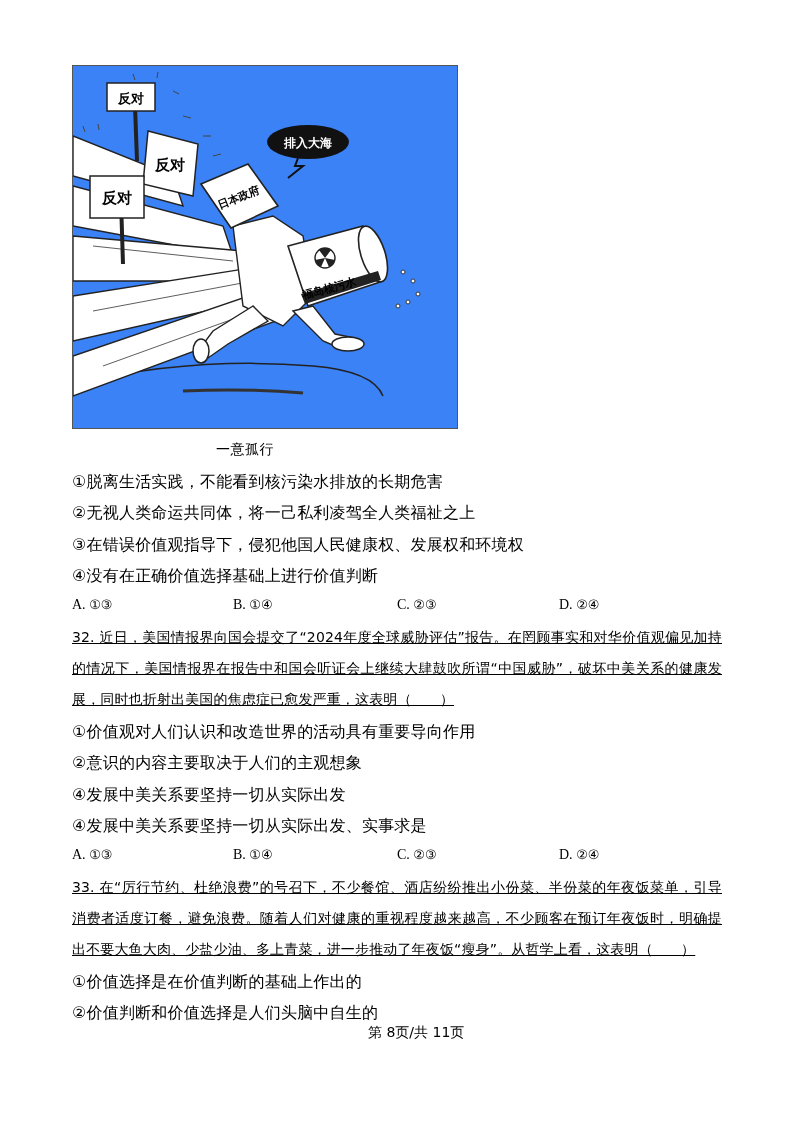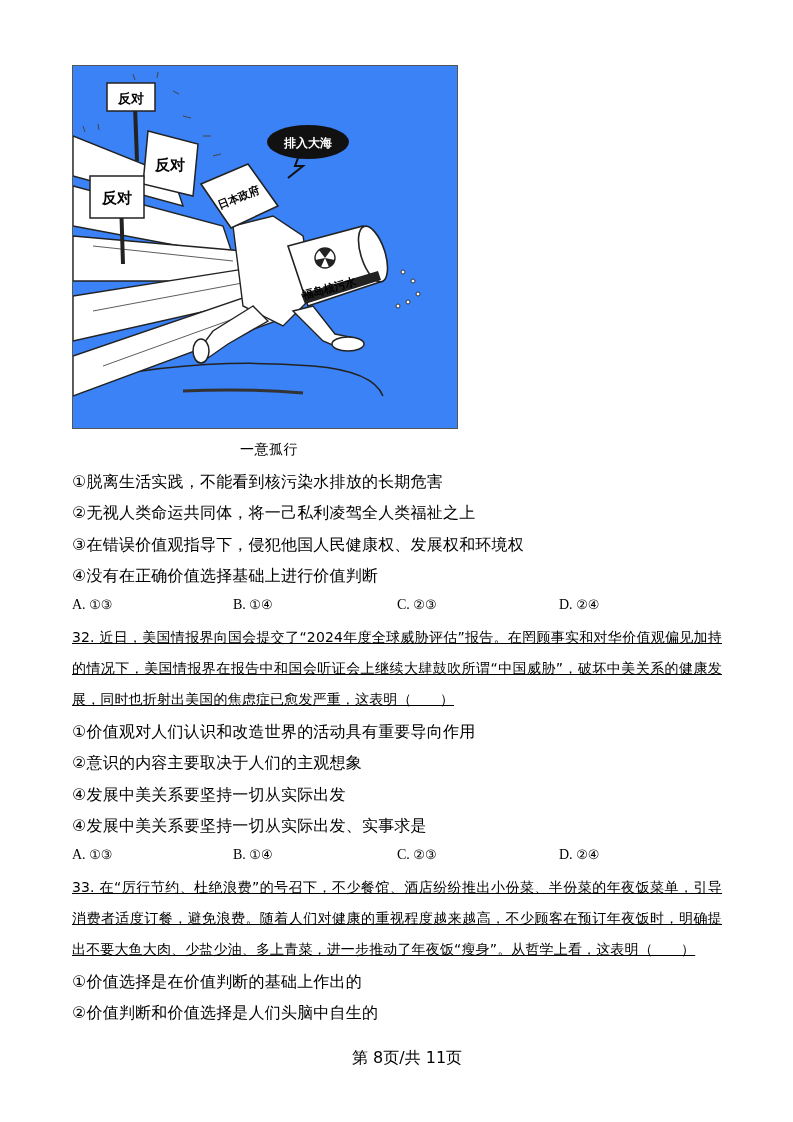--- a/index.html
+++ b/index.html
@@ -7,34 +7,34 @@
     width:793px; height:1122px; position:relative; overflow:hidden;
     font-family: "DejaVu Sans", "Liberation Sans", sans-serif;
     color:#000;
   }
   .figure {
     position:absolute; left:72px; top:65px; width:386px; height:364px;
     border:1px solid #555; box-sizing:border-box; background:#3b82f6; overflow:hidden;
   }
   .figure svg { display:block; }
   .caption {
-    position:absolute; left:216px; top:441px; font-size:14px; letter-spacing:0.5px;margin-left:24px;
+    position:absolute; left:216px; top:441px; font-size:14px; letter-spacing:0.5px;
   }
   .line {
     position:absolute; left:72px; font-size:16px; white-space:nowrap; letter-spacing:0.2px;
   }
   .para {
     position:absolute; left:72px; width:650px; font-size:14px; line-height:31px;
     text-align:justify; letter-spacing:0.15px;text-decoration:underline;
   }
   .opts { position:absolute; left:72px; width:660px; font-size:14px; height:20px; }
   .opt { position:absolute; top:0; white-space:nowrap; font-family:"Liberation Serif", "DejaVu Serif", serif; }
   .opt .circ { font-family:Liberation Mono, monospace; font-size:13px; }
   .footer {
-    position:absolute; left:352px; top:1024px; font-size:16px; white-space:nowrap;margin-top:24px;
+    position:absolute; left:368px; top:1024px; font-size:14px; white-space:nowrap;
   }
 </style>
 </head>
 <body>
 
 <div class="figure">
   <svg width="386" height="364" viewBox="0 0 386 364" xmlns="http://www.w3.org/2000/svg">
 
     <path d="M0 318 Q120 290 240 300 Q300 305 310 330" fill="none" stroke="#222" stroke-width="1.5"></path>
     <path d="M110 325 Q170 322 230 327" stroke="#333" stroke-width="3" fill="none"></path>

